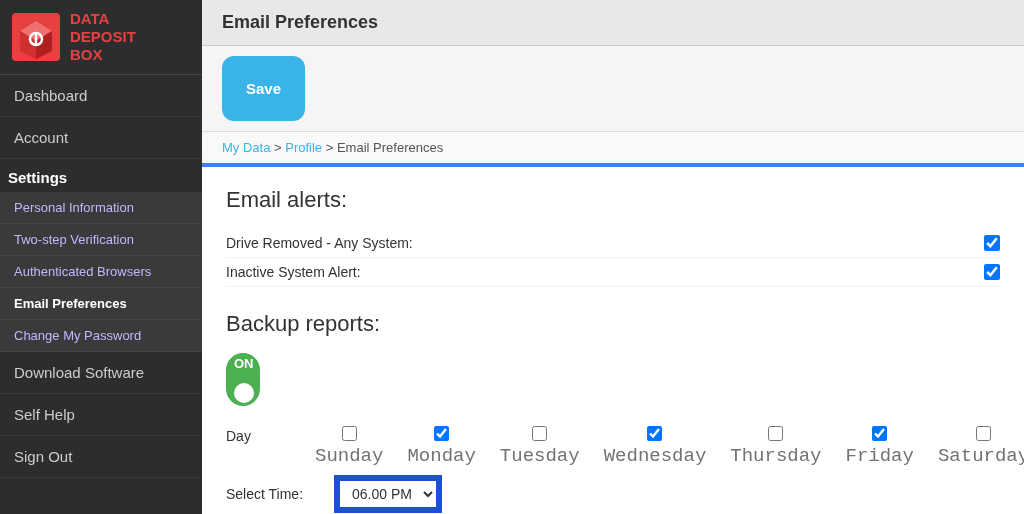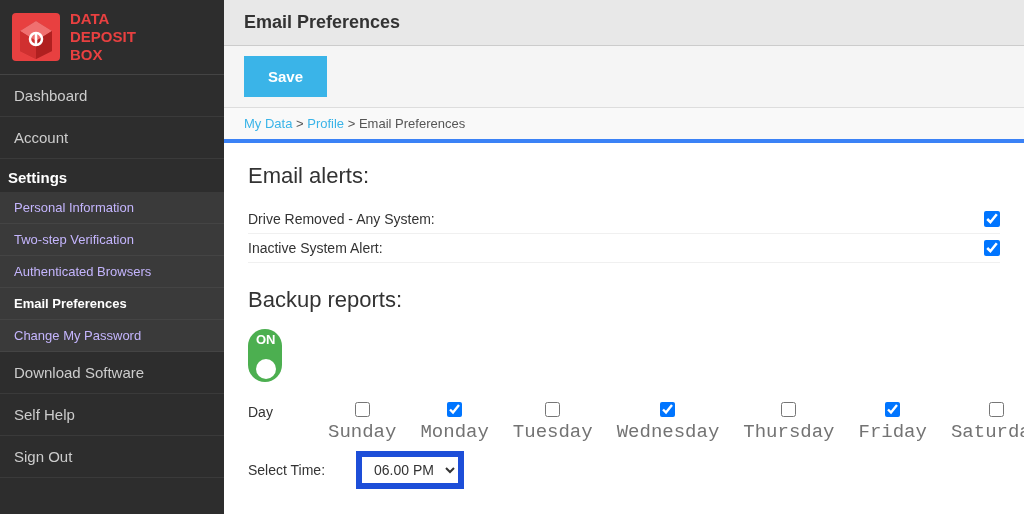--- a/index.html
+++ b/index.html
@@ -1,20 +1,20 @@
 <!DOCTYPE html>
 <html><head>
   <meta charset="utf-8">
   <style>
     * { margin: 0; padding: 0; box-sizing: border-box; }
     body { font-family: Arial, sans-serif; font-size: 14px; display: flex; height: 514px; width: 1024px; overflow: hidden; }
 
     
     #sidebar {
-      width: 224px;
+      width: 202px;
       background: #2d2d2d;
       color: #ccc;
       display: flex;
       flex-direction: column;
       flex-shrink: 0;
       height: 514px;
     }
     #logo-area {
       background: #2d2d2d;
       padding: 10px 12px;
@@ -81,24 +81,24 @@
     }
     #toolbar {
       padding: 10px 20px;
       background: #f5f5f5;
       border-bottom: 1px solid #ddd;
     }
     #save-btn {
       background: #3ab4e8;
       color: #fff;
       border: none;
-      padding: 12px 24px;
+      padding: 24px 24px;
       font-size: 15px;
       font-weight: bold;
-      border-radius: 0;
+      border-radius: 12px;
       cursor: pointer;
     }
     #breadcrumb {
       padding: 8px 20px;
       background: #f9f9f9;
       border-bottom: 4px solid #3b82f6;
       font-size: 13px;
       color: #555;
     }
     #breadcrumb a { color: #3ab4e8; text-decoration: none; }
@@ -143,21 +143,21 @@
       width: 20px;
       height: 20px;
       background: #fff;
       border-radius: 50%;
       display: inline-block;
     }
 
     .day-row {
       display: flex;
       align-items: flex-start;
-      gap: 0;
+      gap: 9px;
       margin-top: 4px;
     }
     .day-label-col {
       font-size: 14px;
       color: #333;
       min-width: 80px;
       padding-top: 2px;
     }
     .days-grid {
       display: flex;

